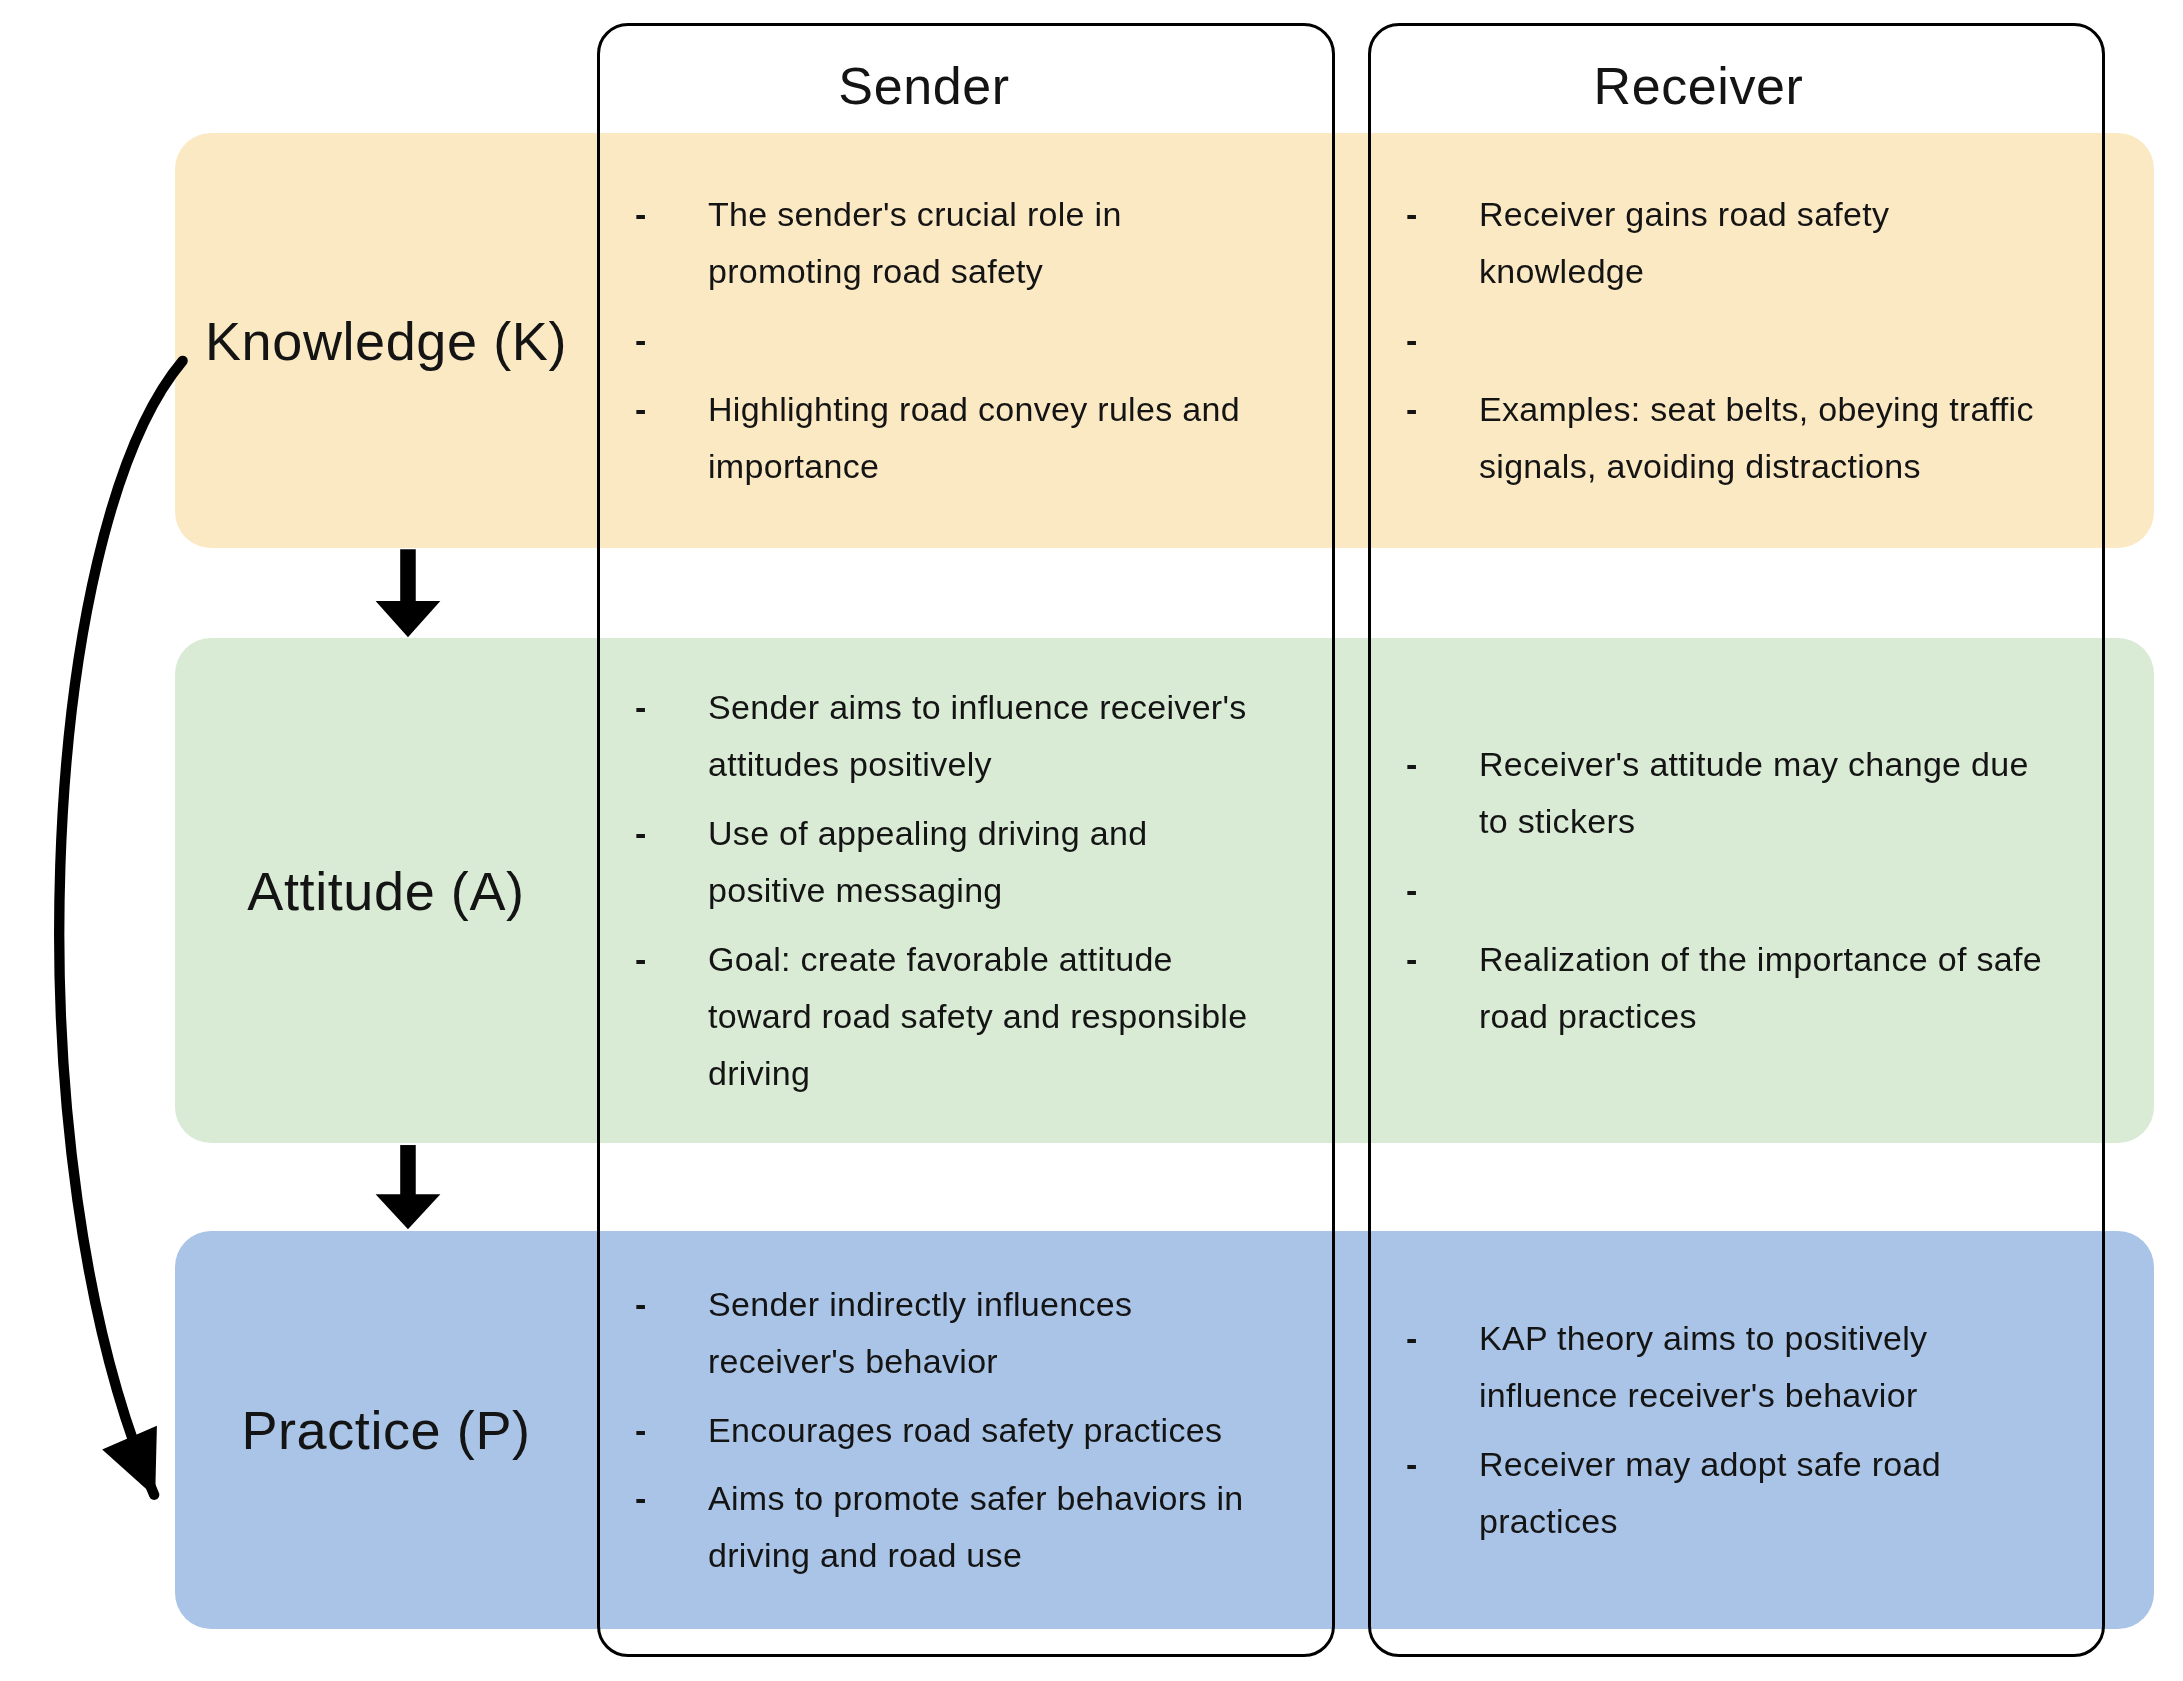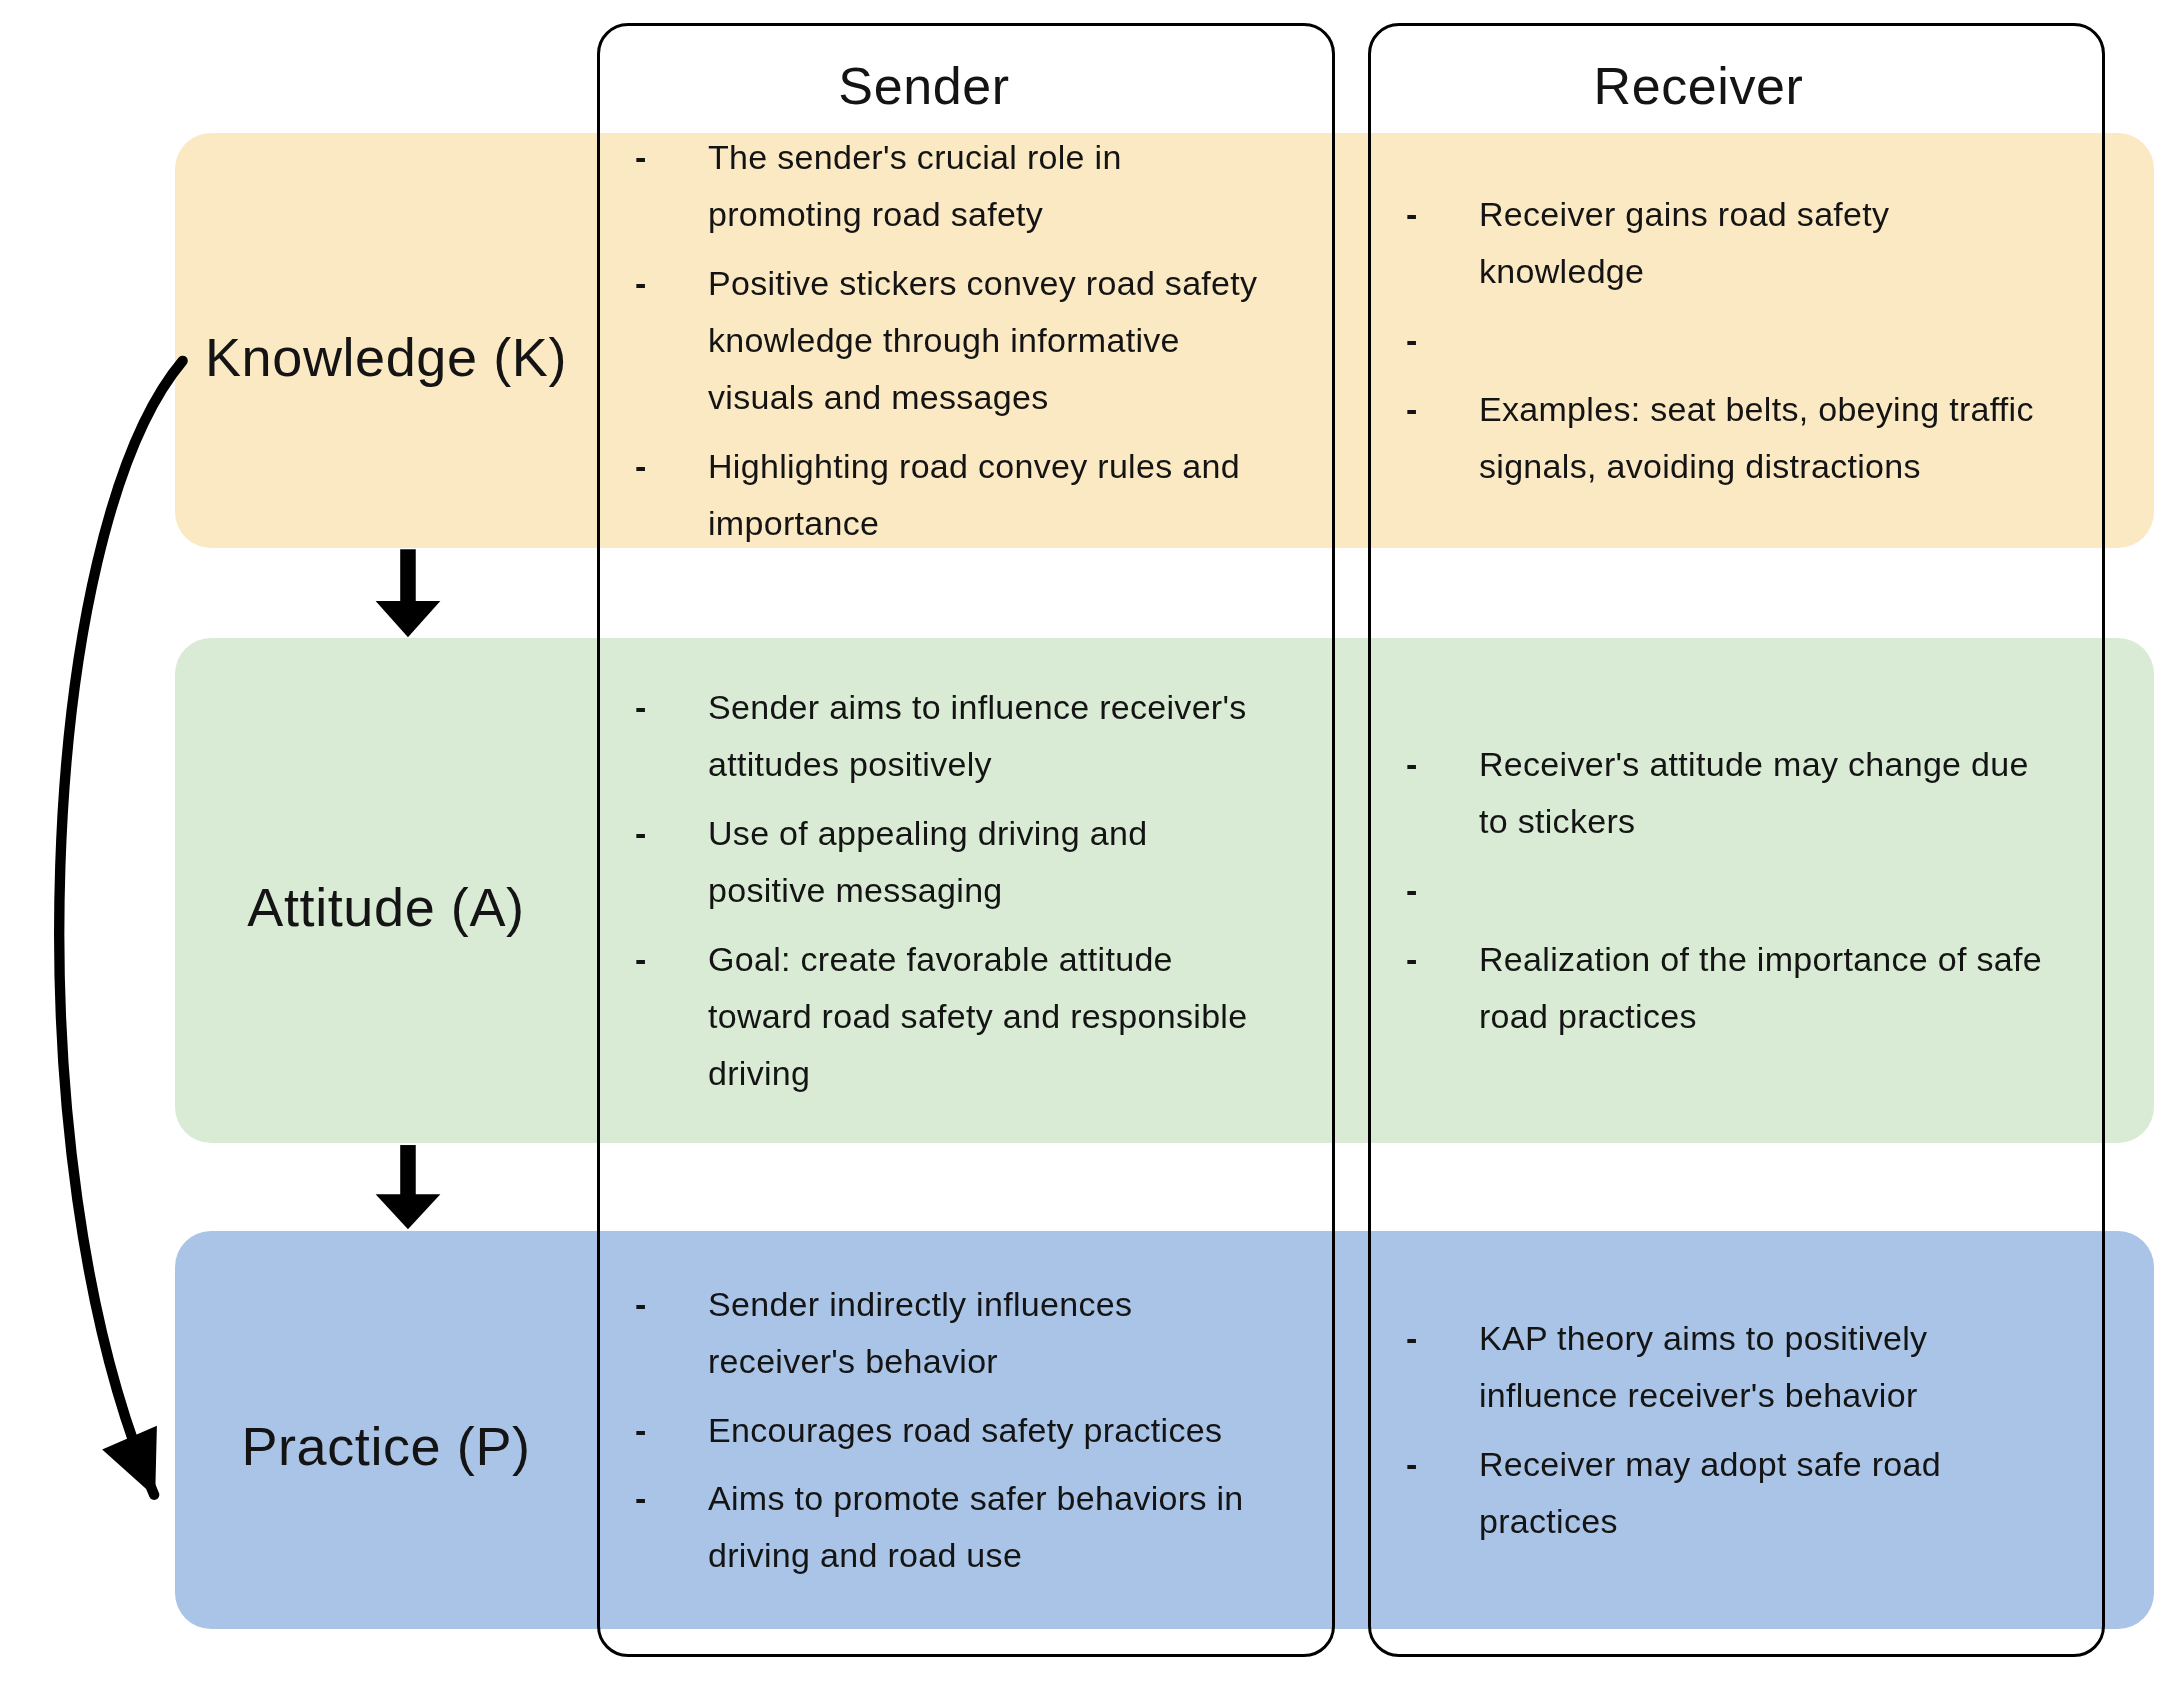--- a/index.html
+++ b/index.html
@@ -5,21 +5,21 @@
   html,body{margin:0;padding:0;background:#ffffff;}
   body{font-family:"Liberation Sans", sans-serif; color:#141414;}
   .canvas{position:relative;width:2183px;height:1682px;background:#ffffff;overflow:hidden;}
 
   
   .row{position:absolute;left:175px;width:1979px;border-radius:36px;}
   .row-knowledge{top:133px;height:415px;}
   .row-attitude{top:638px;height:505px;}
   .row-practice{top:1231px;height:398px;}
 
-  .row-label{position:absolute;left:0;top:16px;width:422px;height:100%;
+  .row-label{position:absolute;left:0;top:0;width:422px;height:100%;
     display:flex;align-items:center;justify-content:center;
     font-size:54px;letter-spacing:0.6px;}
 
   .cell{position:absolute;top:0;height:100%;width:636px;
     display:flex;flex-direction:column;justify-content:center;row-gap:11.7px;}
   .cell-sender{left:460px;}
   .cell-receiver{left:1231px;}
 
   .bullet{display:flex;align-items:flex-start;}
   .dash{flex:0 0 73px;font-size:34px;line-height:57px;font-weight:700;}
@@ -44,21 +44,20 @@
 
   <div class="row row-knowledge" style="background-color: rgb(251, 233, 196);">
     <div class="row-label">Knowledge (K)</div>
     <div class="cell cell-sender">
       <div class="bullet">
         <span class="dash">-</span>
         <span class="btext">The sender's crucial role in promoting road safety</span>
       </div>
       <div class="bullet">
         <span class="dash">-</span>
-        <span class="btext">Positive stickers convey road safety knowledge through informative visuals and messages</span>
       </div>
       <div class="bullet">
         <span class="dash">-</span>
         <span class="btext">Highlighting road convey rules and importance</span>
       </div>
     </div>
     <div class="cell cell-receiver">
       <div class="bullet">
         <span class="dash">-</span>
         <span class="btext">Receiver gains road safety knowledge</span>

